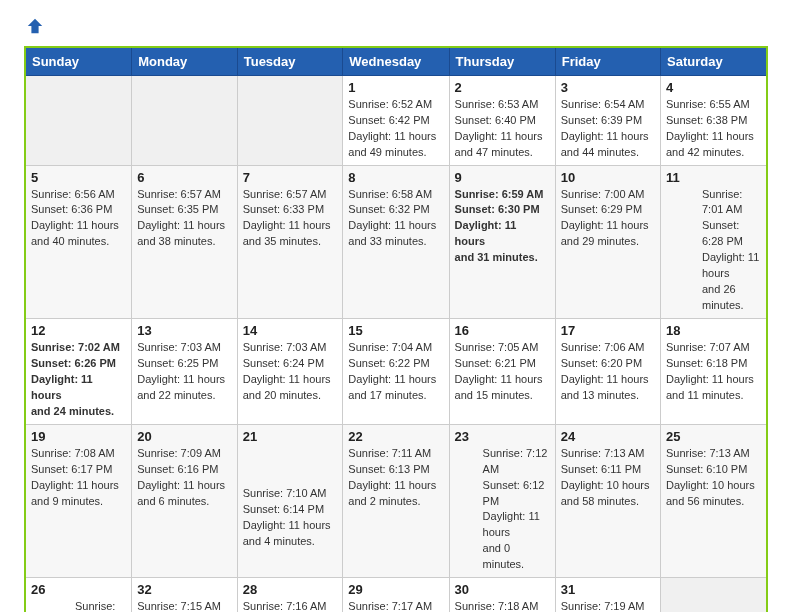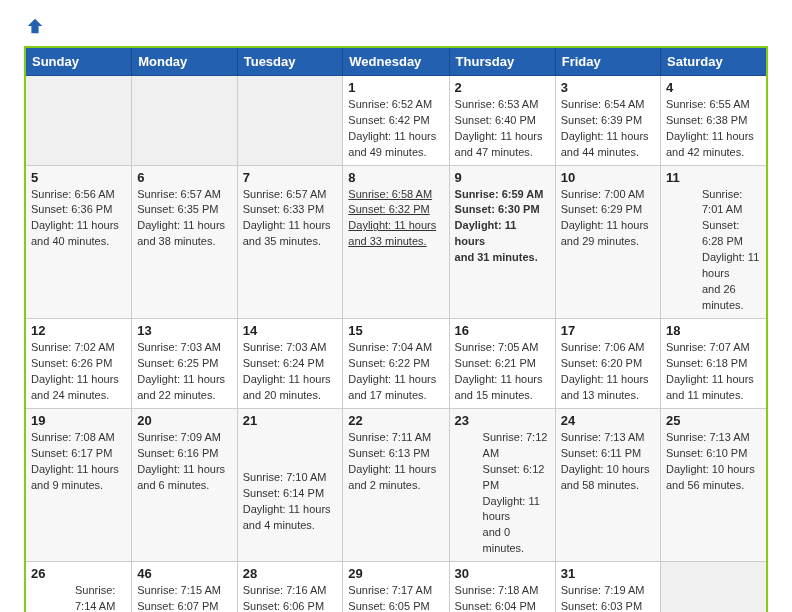--- a/index.html
+++ b/index.html
@@ -170,21 +170,21 @@
         </td>
         <td>
           <div class="day-number">7</div>
           <div class="day-info" style="white-space: pre-line;">Sunrise: 6:57 AM
 Sunset: 6:33 PM
 Daylight: 11 hours
 and 35 minutes.</div>
         </td>
         <td>
           <div class="day-number">8</div>
-          <div class="day-info" style="white-space: pre-line; text-decoration: underline;">Sunrise: 6:58 AM
+          <div class="day-info" style="white-space: pre-line;">Sunrise: 6:58 AM
 Sunset: 6:32 PM
 Daylight: 11 hours
 and 33 minutes.</div>
         </td>
         <td>
           <div class="day-number">9</div>
           <div class="day-info" style="white-space: pre-line; font-weight: bold;">Sunrise: 6:59 AM
 Sunset: 6:30 PM
 Daylight: 11 hours
 and 31 minutes.</div>
@@ -200,21 +200,21 @@
           <div class="day-number">11</div>
           <div class="day-info" style="white-space: pre-line; margin-left: 36px;">Sunrise: 7:01 AM
 Sunset: 6:28 PM
 Daylight: 11 hours
 and 26 minutes.</div>
         </td>
       </tr>
       <tr>
         <td>
           <div class="day-number">12</div>
-          <div class="day-info" style="white-space: pre-line;">Sunrise: 7:02 AM
+          <div class="day-info" style="white-space: pre-line; font-weight: bold;">Sunrise: 7:02 AM
 Sunset: 6:26 PM
 Daylight: 11 hours
 and 24 minutes.</div>
         </td>
         <td>
           <div class="day-number">13</div>
           <div class="day-info" style="white-space: pre-line;">Sunrise: 7:03 AM
 Sunset: 6:25 PM
 Daylight: 11 hours
 and 22 minutes.</div>
@@ -308,21 +308,21 @@
       </tr>
       <tr>
         <td>
           <div class="day-number">26</div>
           <div class="day-info" style="white-space: pre-line; margin-left: 44px;">Sunrise: 7:14 AM
 Sunset: 6:08 PM
 Daylight: 10 hours
 and 53 minutes.</div>
         </td>
         <td>
-          <div class="day-number">46</div>
+          <div class="day-number">32</div>
           <div class="day-info" style="white-space: pre-line;">Sunrise: 7:15 AM
 Sunset: 6:07 PM
 Daylight: 10 hours
 and 51 minutes.</div>
         </td>
         <td>
           <div class="day-number">28</div>
           <div class="day-info" style="white-space: pre-line;">Sunrise: 7:16 AM
 Sunset: 6:06 PM
 Daylight: 10 hours

